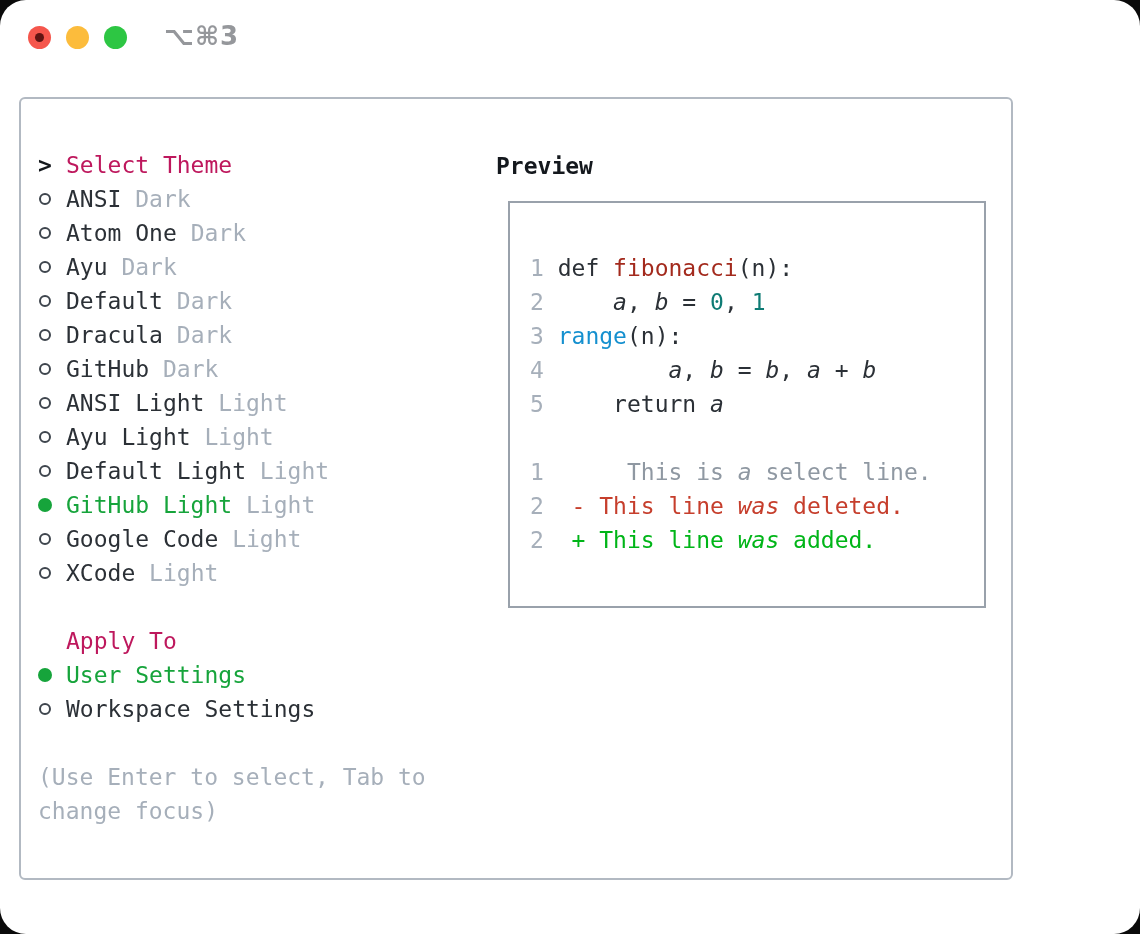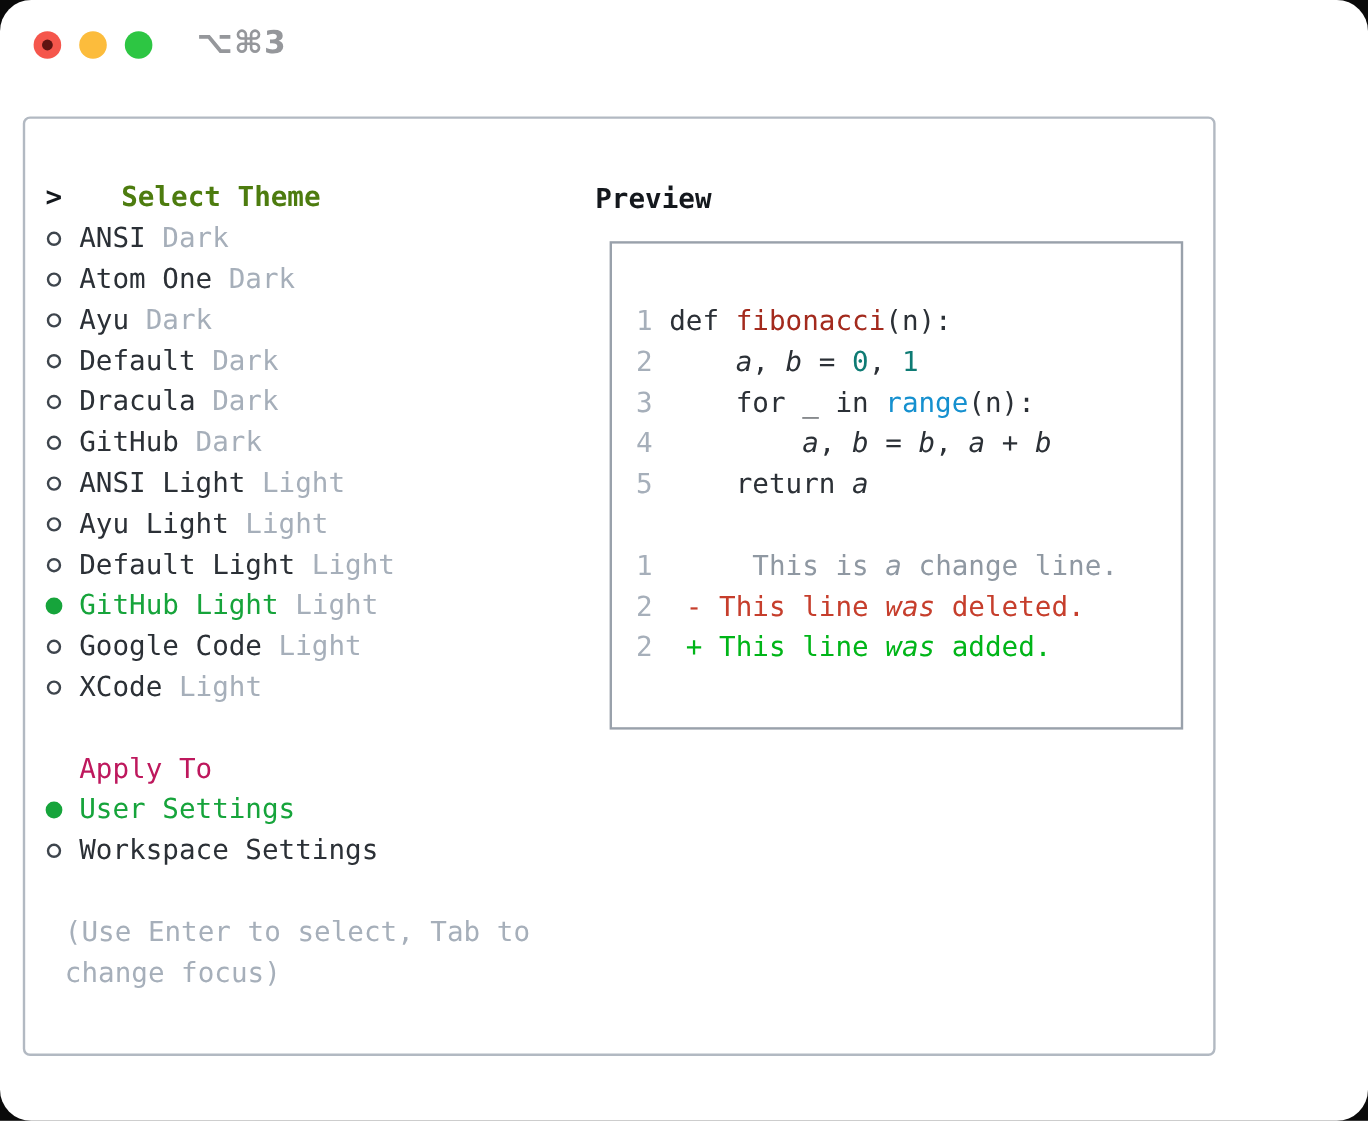--- a/index.html
+++ b/index.html
@@ -33,34 +33,34 @@
     border: 2px solid var(--panel-border, #b2b9c2);
     border-radius: 6px;
   }
 
   
   .picker { position: absolute; left: 38px; top: 148px; font-size: 23px; }
   .prow { height: 34px; display: flex; align-items: center; white-space: pre; }
   .spacer { height: 34px; }
   .marker { display: inline-flex; width: 28px; align-items: center; flex: none; }
   .caret-glyph { font-weight: bold; color: #14181d; }
-  .hdr-text { font-weight: bold; color: #4d7c0f; margin-left: 35px; }
+  .hdr-text { font-weight: normal; color: #be185d; }
   .apply-hdr { color: #be185d; }
   .ring {
     width: 12px; height: 12px; border-radius: 50%;
     border: 2px solid #3e454d; margin-left: 1px;
   }
   .dotsel {
     width: 14px; height: 14px; border-radius: 50%;
     background: var(--accent-green, #16a43b);
   }
   .t-name { color: var(--text-dark, #2b3036); }
   .t-name.sel { color: var(--accent-green, #16a43b); }
   .t-variant { color: var(--text-muted, #a6afba); text-align: right; }
-  .hint-line { height: 34px; display: flex; align-items: center; white-space: pre; color: var(--text-muted, #a6afba); margin-left: 16px; }
+  .hint-line { height: 34px; display: flex; align-items: center; white-space: pre; color: var(--text-muted, #a6afba); }
 
   
   .preview-label {
     position: absolute; left: 496px; top: 149px; height: 34px;
     display: flex; align-items: center;
     font-size: 23px; font-weight: bold; color: #14181d;
   }
   .pbox {
     position: absolute; left: 508px; top: 201px; width: 478px; height: 407px;
     border: 2px solid var(--preview-border, #99a1ab);
@@ -127,22 +127,22 @@
     <div class="spacer"></div>
     <div class="hint-line">(Use Enter to select, Tab to</div>
     <div class="hint-line">change focus)</div>
   </div>
 
   <div class="preview-label">Preview</div>
   <div class="pbox"></div>
   <div class="code" id="code-block">
       <div class="cline"><span class="lineno">1 </span><span class="s-plain">def </span><span class="s-fn">fibonacci</span><span class="s-plain">(n):</span></div>
       <div class="cline"><span class="lineno">2 </span><span class="s-plain">    </span><span class="s-var">a</span><span class="s-plain">, </span><span class="s-var">b</span><span class="s-plain"> = </span><span class="s-num">0</span><span class="s-plain">, </span><span class="s-num">1</span></div>
-      <div class="cline"><span class="lineno">3 </span><span class="s-plain">    for _ in </span><span class="s-builtin">range</span><span class="s-plain">(n):</span></div>
+      <div class="cline"><span class="lineno">3 </span><span class="s-builtin">range</span><span class="s-plain">(n):</span></div>
       <div class="cline"><span class="lineno">4 </span><span class="s-plain">        </span><span class="s-var">a</span><span class="s-plain">, </span><span class="s-var">b</span><span class="s-plain"> = </span><span class="s-var">b</span><span class="s-plain">, </span><span class="s-var">a</span><span class="s-plain"> + </span><span class="s-var">b</span></div>
       <div class="cline"><span class="lineno">5 </span><span class="s-plain">    return </span><span class="s-var">a</span></div>
       <div class="cline"><span class="lineno"></span></div>
-      <div class="cline"><span class="lineno">1 </span><span class="s-ctx">     This is </span><span class="s-ctx-i">a</span><span class="s-ctx"> change line.</span></div>
+      <div class="cline"><span class="lineno">1 </span><span class="s-ctx">     This is </span><span class="s-ctx-i">a</span><span class="s-ctx"> select line.</span></div>
       <div class="cline"><span class="lineno">2 </span><span class="s-del"> - This line </span><span class="s-del-i">was</span><span class="s-del"> deleted.</span></div>
       <div class="cline"><span class="lineno">2 </span><span class="s-add"> + This line </span><span class="s-add-i">was</span><span class="s-add"> added.</span></div>
     </div>
 
 </div>
 
 </body></html>

